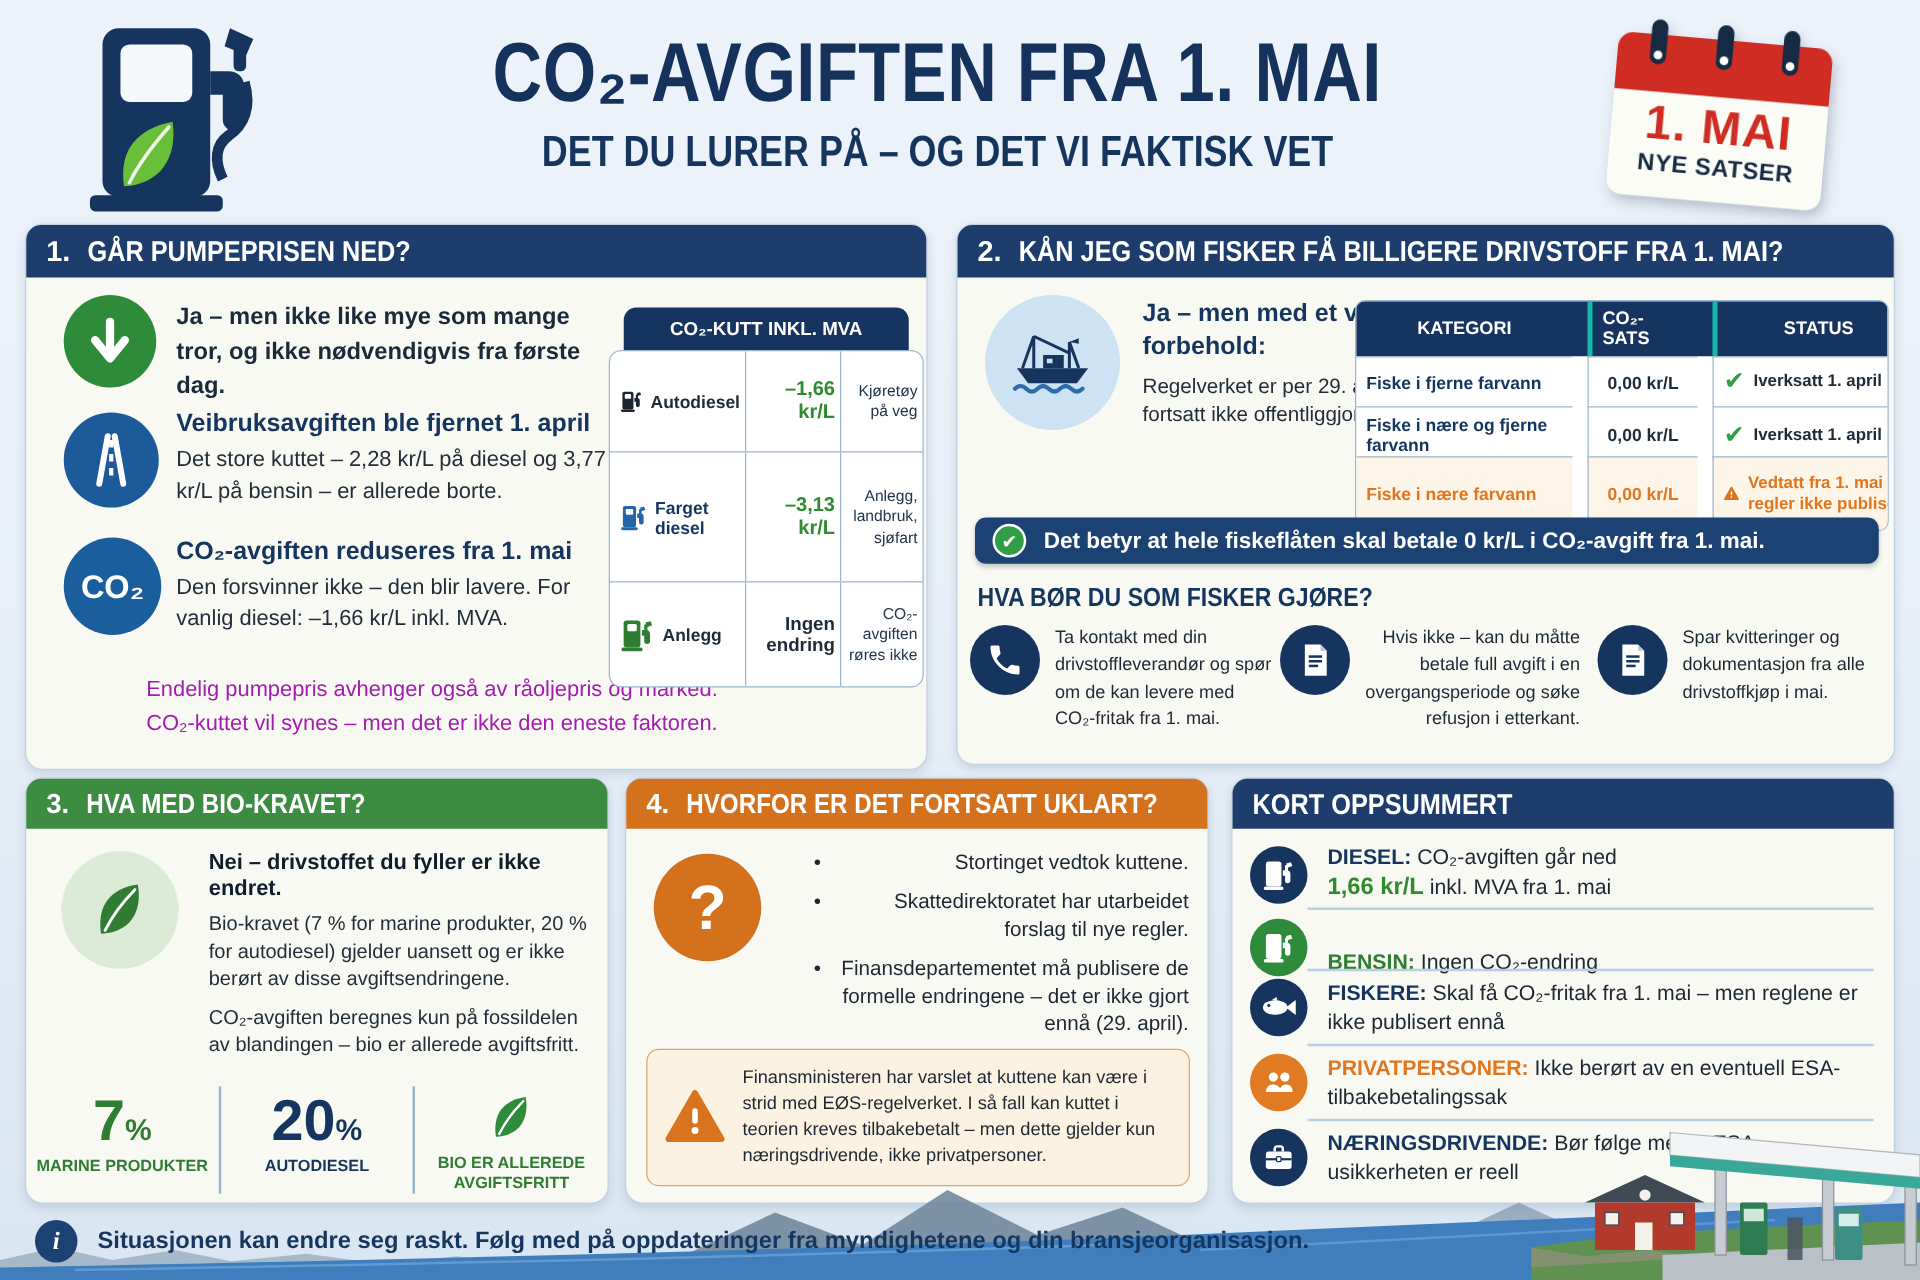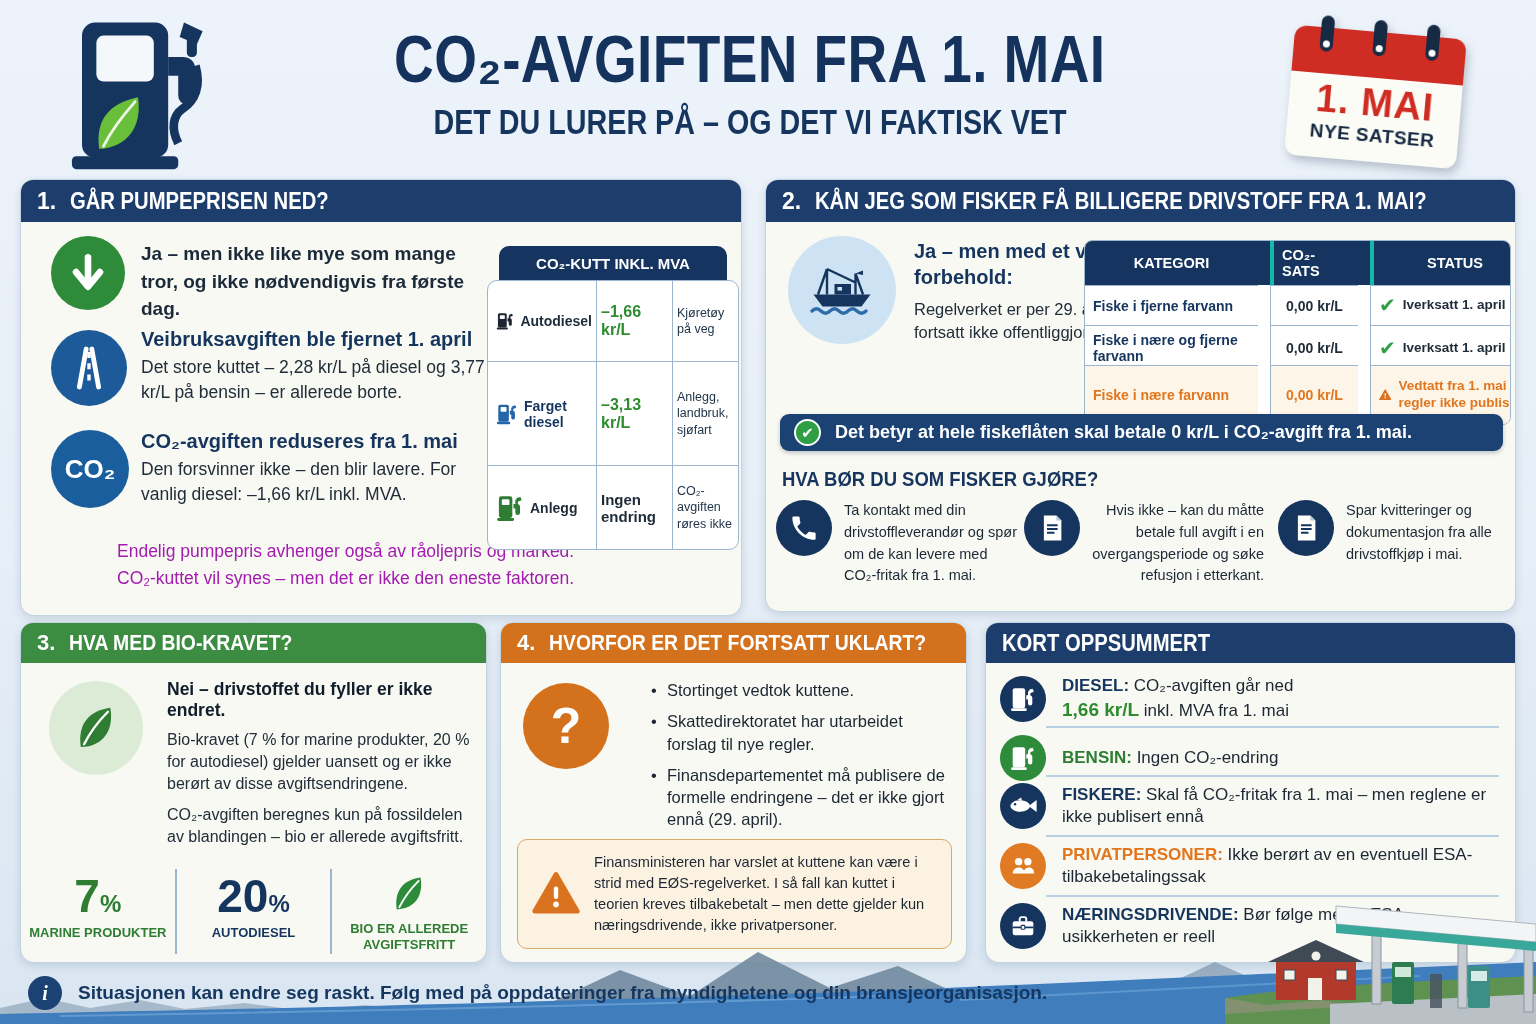--- a/index.html
+++ b/index.html
@@ -47,21 +47,21 @@
   .p1-body { font-size:17.5px; color:#222d3a; line-height:1.4; }
   .co2-circle { background:#1a5e9e; color:#fff; font-weight:800; font-size:26px; }
   .p1-footnote { position:absolute; left:96px; top:358px; width:480px; font-size:17.5px; color:#a21caf; line-height:1.55; }
 
   .mini-table { position:absolute; left:466px; top:66px; width:252px; }
   .mini-table-title { margin:0 auto; width:228px; background:#15345f; color:#fff; text-align:center;
     font-size:15px; font-weight:800; padding:9px 0 8px; border-radius:10px 10px 0 0; }
   .mini-grid { background:#fff; border:1.5px solid #9db6cf; border-radius:10px; overflow:hidden; }
   .mini-row { display:grid; grid-template-columns:108px 76px 66px; border-top:1.5px solid #9db6cf; }
   .mini-row:first-child { border-top:none; }
-  .mini-cell { display:flex; align-items:center; justify-content:center; text-align:left; padding:8px 4px; border-left:1.5px solid #9db6cf; }
+  .mini-cell { display:flex; align-items:center; justify-content:center; text-align:right; padding:8px 4px; border-left:1.5px solid #9db6cf; }
   .mini-cell:first-child { border-left:none; justify-content:flex-start; padding-left:8px; gap:6px; text-align:left; }
   .mini-fuel { font-size:14px; font-weight:700; color:#1e2b38; }
   .fuel-navy { color:#16355e; }
   .mini-val { font-size:16px; font-weight:800; color:#2e8b2e; }
   .mini-val.plain { color:#1e2b38; font-size:15px; }
   .mini-note { font-size:12.5px; color:#22364a; line-height:1.3; }
   .mini-row-1 { height:80px; } .mini-row-2 { height:104px; } .mini-row-3 { height:84px; }
 
   
   #panel2 { left:765px; top:179px; width:751px; height:433px; }
@@ -111,30 +111,30 @@
   .stat-num { font-size:46px; font-weight:800; line-height:1; }
   .stat-unit { font-size:24px; font-weight:800; }
   .stat-label { font-size:13px; font-weight:800; margin-top:6px; line-height:1.25; }
   .st-green { color:#2e7d32; } .st-navy { color:#16355e; }
 
   
   #panel4 { left:500px; top:622px; width:467px; height:341px; }
   .p4-q-circle { position:absolute; left:22px; top:60px; width:86px; height:86px; background:#d4711c;
     color:#fff; font-size:50px; font-weight:800; }
   .p4-bullets { position:absolute; left:150px; top:56px; width:300px; font-size:16.5px; color:#1c2733; line-height:1.35; }
-  .p4-bullets li { margin-bottom:9px; list-style:none; position:relative; padding-left:16px; }
+  .p4-bullets li { margin-bottom:9px; list-style:none; position:relative; padding-left:16px;text-align:right; }
   .p4-bullets li::before { content:"•"; position:absolute; left:0; color:#1c2733; }
   .p4-warning { position:absolute; left:16px; top:216px; width:435px; height:110px; background:#fcf2e2;
     border:1.5px solid #dba76a; border-radius:10px; display:flex; align-items:center; gap:14px; padding:0 14px; }
   .p4-warning-text { font-size:14.6px; color:#1c2733; line-height:1.45; }
 
   
   #summary { left:985px; top:622px; width:531px; height:341px; }
   #summary .panel-header { height:40px; }
-  .sum-item { position:absolute; left:14px; right:14px; display:flex; align-items:center; gap:16px; }
+  .sum-item { position:absolute; left:14px; right:14px; display:flex; align-items:flex-end; gap:16px; }
   .sum-icon { width:46px; height:46px; }
   .sum-text { font-size:17px; color:#1c2733; line-height:1.32; }
   .sum-label { font-weight:800; }
   .lab-navy{color:#16355e;} .lab-green{color:#2e7d32;} .lab-orange{color:#e1761f;}
   .sum-hl { color:#2e8b2e; font-weight:800; font-size:19px; }
   .sum-sep { position:absolute; left:60px; right:16px; height:1.5px; background:#b9cfe2; }
   .bg-navy{background:#16355e;} .bg-green{background:#2e8b3a;} .bg-orange{background:#e07b24;}
 
   
   .footer { position:absolute; left:28px; top:976px; display:flex; align-items:center; gap:16px; z-index:10; }

